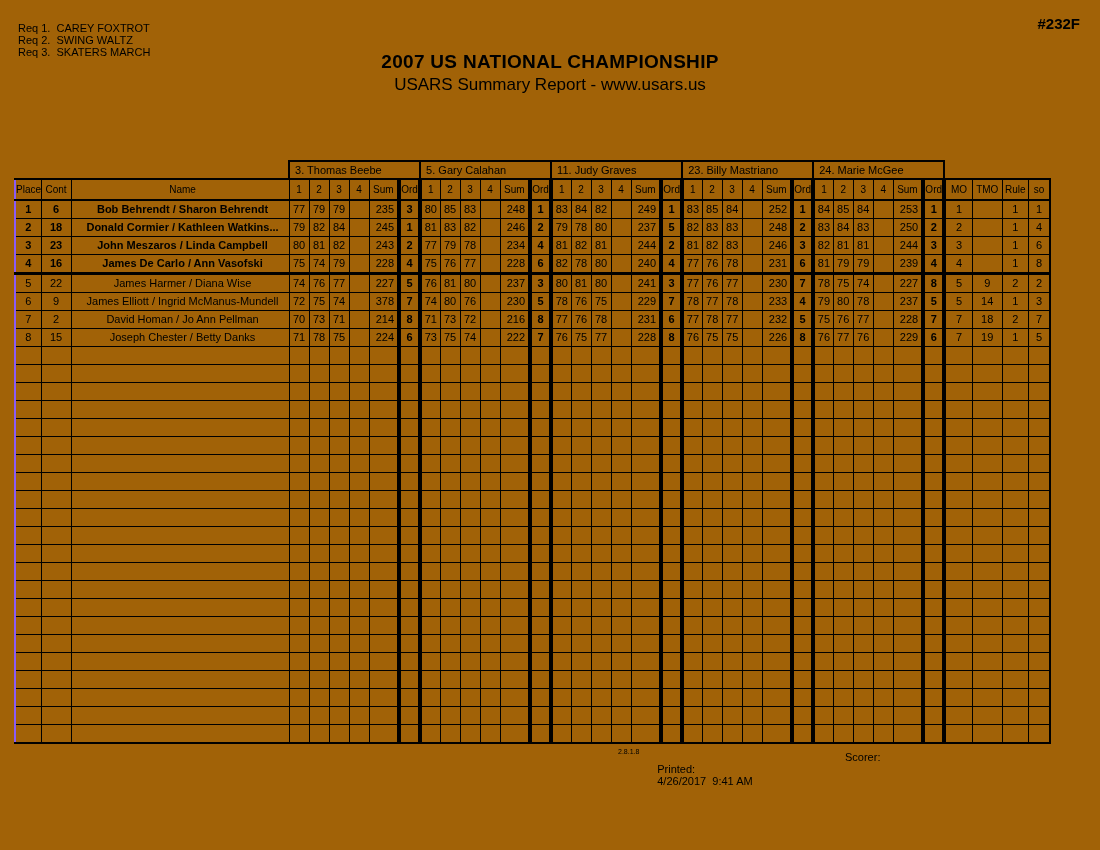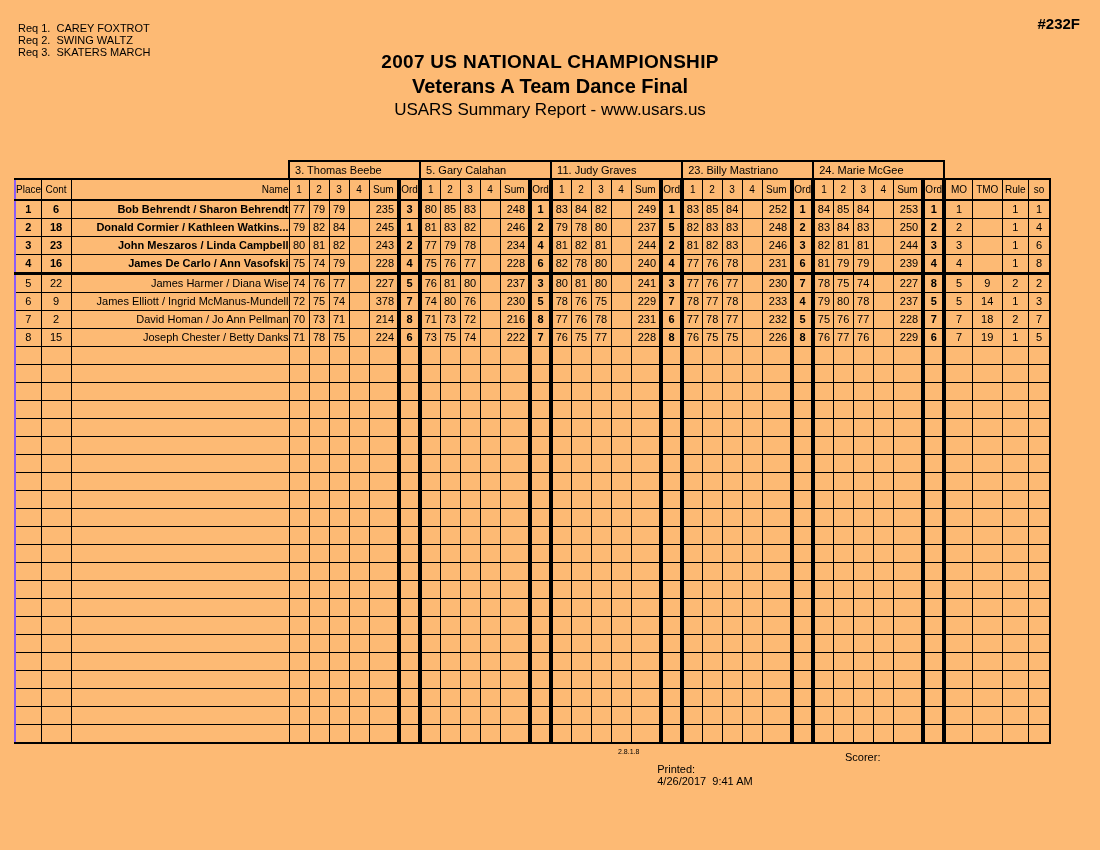--- a/index.html
+++ b/index.html
@@ -1,16 +1,16 @@
 <!DOCTYPE html>
 <html><head>
 <meta charset="utf-8">
 <style>
   html,body{margin:0;padding:0;background:#fff;}
-  .page{position:relative;width:1100px;height:850px;background:#fdba74;color:#000;
+  .page{position:relative;width:1100px;height:850px;background:#a16207;color:#000;
         font-family:"Liberation Sans", sans-serif;overflow:hidden;}
 
   
   .req{position:absolute;left:18px;top:22px;font-size:11px;line-height:12px;}
   .req .line{display:block;white-space:pre;}
 
   
   .titles{position:absolute;top:12px;left:0;width:1100px;text-align:center;margin-top:39px;}
   .t1{font-size:19px;font-weight:bold;letter-spacing:.3px;white-space:pre;}
   .t2{font-size:15px;margin-top:1px;white-space:pre;}
@@ -20,21 +20,21 @@
   .evtnum{position:absolute;top:15px;right:20px;font-size:15px;font-weight:bold;}
 
   
   .table-wrap{position:absolute;left:14px;top:137px;margin-top:23px;}
   table{border-collapse:collapse;table-layout:fixed;width:1035px;}
   td{border:1px solid #000;padding:0;font-size:11px;height:17px;line-height:17px;
      text-align:center;overflow:hidden;white-space:nowrap;}
   td.spacer{border:none;}
   td.judge{border:2px solid #000;text-align:left;padding-left:5px;height:15px;line-height:15px;font-size:11px;}
   thead td.sub{font-size:10px;height:19px;line-height:19px;border-top:2px solid #000;border-bottom:2px solid #000;}
-  td.namec{text-align:right;padding-left:5px;}
+  td.namec{text-align:center;padding-left:5px;}
   td.sum{text-align:right;padding-right:3px;}
   td.ordc{border-left:4px solid #000;border-right:4px solid #000;}
   td.ordv{font-weight:bold;}
   td.ledge{border-left:2px solid #8b5cf6;}
   td.redge{border-right:2px solid #000;}
   tr.boldrow td.pl, tr.boldrow td.ct, tr.boldrow td.namec{font-weight:bold;}
   tr.heavy td{border-bottom:3px solid #000;}
   tr.lastrow td{border-bottom:2px solid #000;}
 
   
@@ -48,21 +48,20 @@
 <div class="page">
 
   <div class="req">
     <span class="line">Req 1.  CAREY FOXTROT</span>
     <span class="line">Req 2.  SWING WALTZ</span>
     <span class="line">Req 3.  SKATERS MARCH</span>
   </div>
 
   <div class="titles">
     <div class="t1">2007 US NATIONAL CHAMPIONSHIP</div>
-    <div class="t3">Veterans A Team Dance Final</div>
     <div class="t4">USARS Summary Report - www.usars.us</div>
   </div>
 
   <div class="evtnum">#232F</div>
 
   <div class="table-wrap">
     <table id="results-table">
         <colgroup>
           <col style="width:26px">
           <col style="width:30px">

